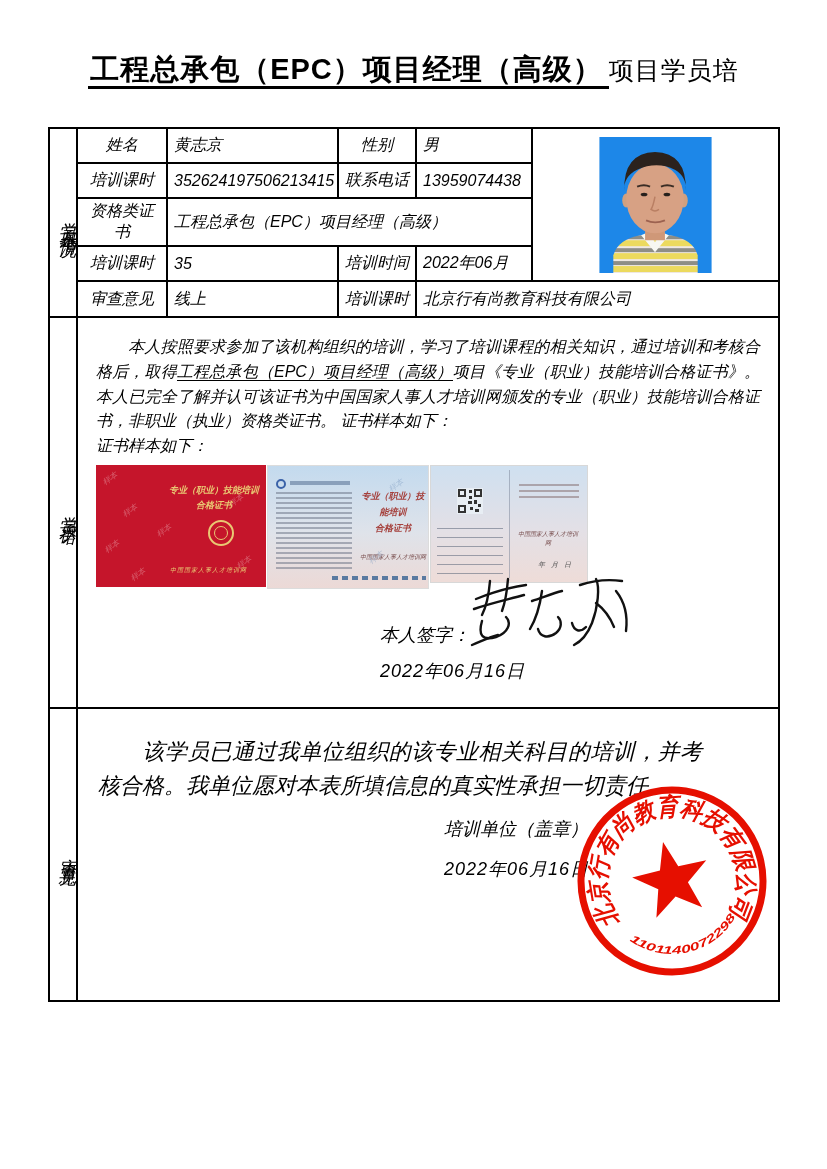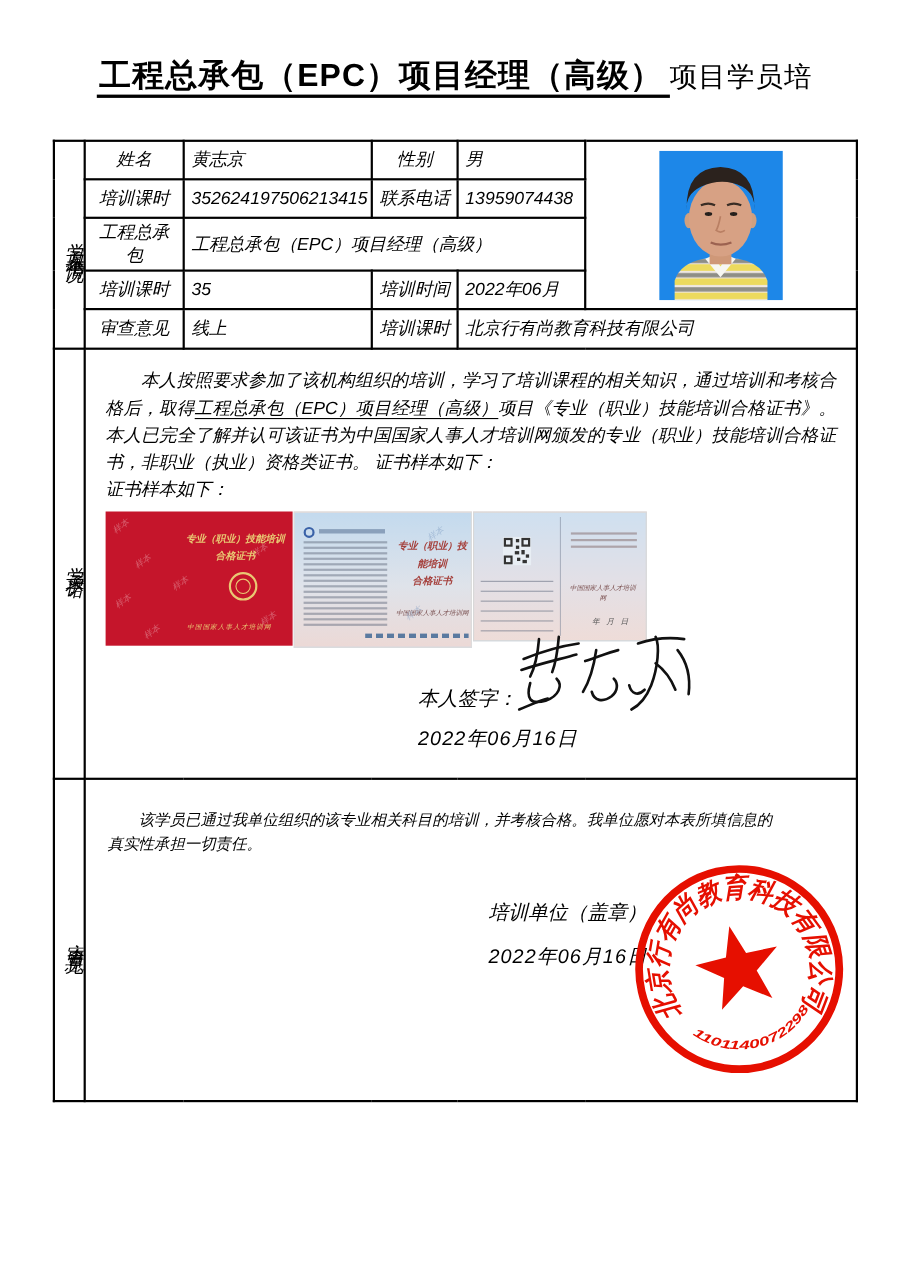--- a/index.html
+++ b/index.html
@@ -64,21 +64,21 @@
   .c3-date { position:absolute; bottom:12px; right:14px; color:#555; font-size:7px; letter-spacing:2px; }
 
   .sign-row { position:relative; margin:34px 0 0 296px; font-size:18px; height:34px; }
   .sign-label { display:inline-block; }
   .signature-svg { position:absolute; left:88px; top:-46px; }
   .sign-date { margin:2px 0 0 296px; font-size:18px; letter-spacing:1px; }
   .hidden-data { position:absolute; width:1px; height:1px; overflow:hidden; clip:rect(0 0 0 0); }
 
   
   .review-inner { position:relative; width:100%; height:287px; }
-  .review-para { padding:24px 70px 0 14px; font-size:14px; line-height:1.55; text-align:justify; }
+  .review-para { padding:24px 70px 0 14px; font-size:22px; line-height:1.55; text-align:justify; }
   .review-para .ind { display:inline-block; width:2em; }
   .unit-label { position:absolute; left:360px; top:106px; font-size:18px; }
   .review-date { position:absolute; left:360px; top:146px; font-size:18px; letter-spacing:1px; }
   .stamp { position:absolute; left:488px; top:70px; }
 </style>
 </head>
 <body>
 
 <div class="page">
 
@@ -128,21 +128,21 @@
         </svg>
       </td>
     </tr>
     <tr style="height:35px">
       <td class="lbl">培训课时</td>
       <td class="val">352624197506213415</td>
       <td class="lbl">联系电话</td>
       <td class="val">13959074438</td>
     </tr>
     <tr style="height:35px">
-      <td class="lbl">工程总承包</td>
+      <td class="lbl">资格类证书</td>
       <td class="val" colspan="3">工程总承包（EPC）项目经理（高级）</td>
     </tr>
     <tr style="height:35px">
       <td class="lbl">培训课时</td>
       <td class="val">35</td>
       <td class="lbl">培训时间</td>
       <td class="val">2022年06月</td>
     </tr>
     <tr style="height:36px">
       <td class="lbl">审查意见</td>

